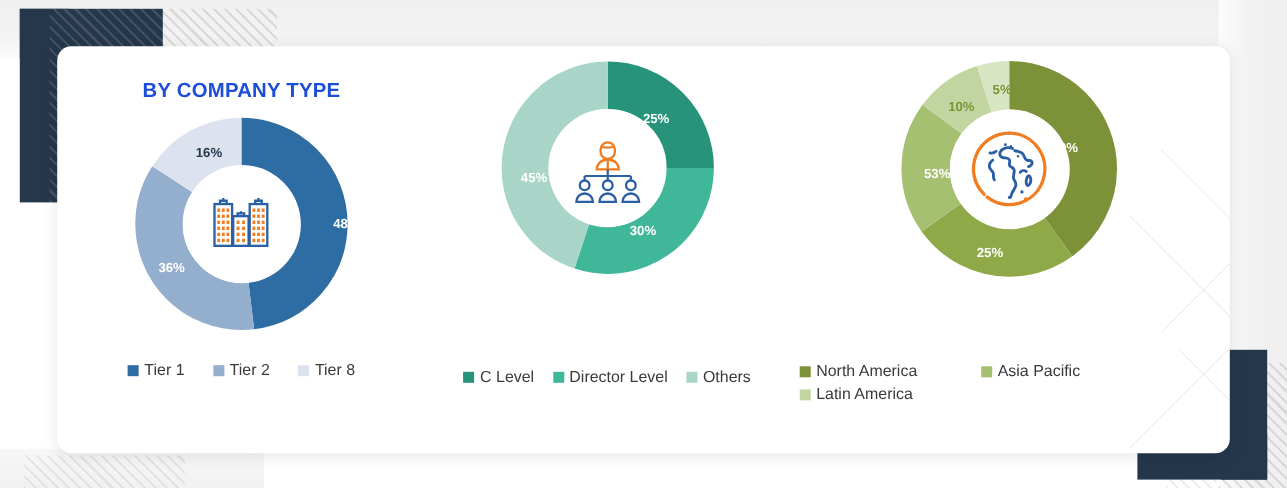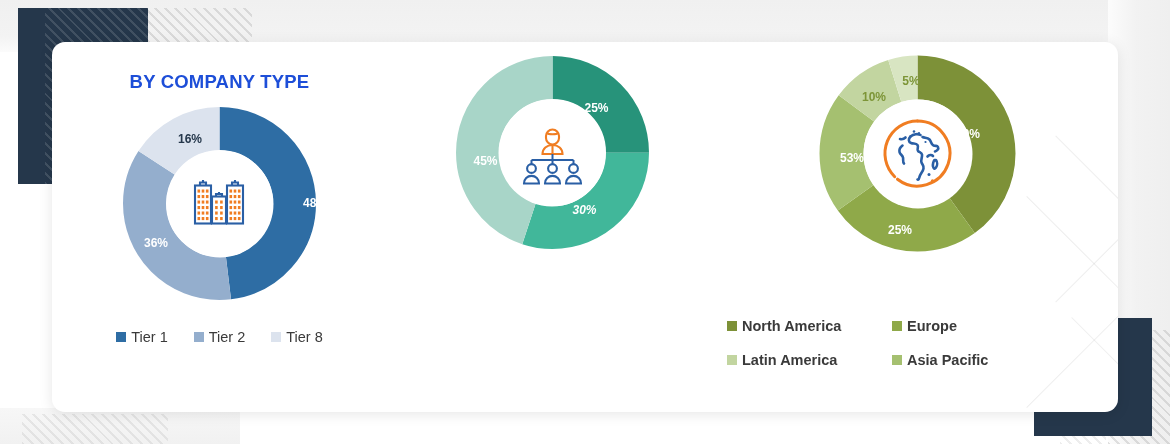--- a/index.html
+++ b/index.html
@@ -189,24 +189,23 @@
     left: 0; right: 0; top: 287px;
     justify-content: center;
     gap: 26px;
   }
   #legend-designation {
     left: 0; right: 0; top: 293px;
     justify-content: center;
     gap: 17px;
   }
   #legend-region {
-    left: 10px; top: 276px;
+    left: 10px; top: 288px;
     width: 330px;
-    row-gap: 18px;
-    font-weight: bold;
+    row-gap: 5px;
   }
   #legend-region .legend-item { width: 50%; }
   #legend-region .legend-item:nth-child(5) { width: 100%; }
 </style>
 </head>
 <body>
 
 <div id="bg-layer">
   <div class="grad-band top"></div>
   <div class="grad-band right"></div>
@@ -382,24 +381,38 @@
               <path d="M6.5 64c0-4.4 3.3-7.6 7.5-7.6s7.5 3.2 7.5 7.6z"></path>
               <circle cx="35" cy="49" r="4.4"></circle>
               <path d="M27.5 64c0-4.4 3.3-7.6 7.5-7.6s7.5 3.2 7.5 7.6z"></path>
               <circle cx="56" cy="49" r="4.4"></circle>
               <path d="M48.5 64c0-4.4 3.3-7.6 7.5-7.6s7.5 3.2 7.5 7.6z"></path>
             </g>
           </svg>
         </div>
 
         <div class="slice-label light" style="left:142px;top:53px;">25%</div>
-        <div class="slice-label light" style="left:130px;top:155px;font-style:italic;">30%</div>
+        <div class="slice-label light" style="left:130px;top:155px;">30%</div>
         <div class="slice-label light" style="left:31px;top:106px;">45%</div>
       </div>
 
+      <div class="legend" id="legend-designation">
+        <div class="legend-item">
+          <span class="legend-swatch" style="background:#27937a"></span>
+          <span class="legend-label">C Level</span>
+        </div>
+        <div class="legend-item">
+          <span class="legend-swatch" style="background:#41b79a"></span>
+          <span class="legend-label">Director Level</span>
+        </div>
+        <div class="legend-item">
+          <span class="legend-swatch" style="background:#a8d5c8"></span>
+          <span class="legend-label">Others</span>
+        </div>
+      </div>
     </div>
 
     <div class="panel" id="panel-region">
 
       <div class="donut-wrap" style="width:197px;height:197px;">
         <svg width="197" height="197" viewBox="0 0 197 197">
           <g transform="translate(98.5,98.5) rotate(-90)">
 
             <circle r="76" fill="none" stroke="#7d9138" stroke-width="44" stroke-dasharray="191.01 477.52" stroke-dashoffset="0"></circle>
 
@@ -448,28 +461,24 @@
         <div class="slice-label olive" style="left:55px;top:42px;">10%</div>
         <div class="slice-label olive" style="left:92px;top:26px;">5%</div>
       </div>
 
       <div class="legend" id="legend-region">
         <div class="legend-item">
           <span class="legend-swatch" style="background:#7d9138"></span>
           <span class="legend-label">North America</span>
         </div>
         <div class="legend-item">
-          <span class="legend-swatch" style="background:#8fa949"></span>
-          <span class="legend-label">Europe</span>
+          <span class="legend-swatch" style="background:#a5c070"></span>
+          <span class="legend-label">Asia Pacific</span>
         </div>
         <div class="legend-item">
           <span class="legend-swatch" style="background:#c2d5a0"></span>
           <span class="legend-label">Latin America</span>
         </div>
-        <div class="legend-item">
-          <span class="legend-swatch" style="background:#a5c070"></span>
-          <span class="legend-label">Asia Pacific</span>
-        </div>
       </div>
     </div>
 
   </div>
 </div>
 
 </body></html>

